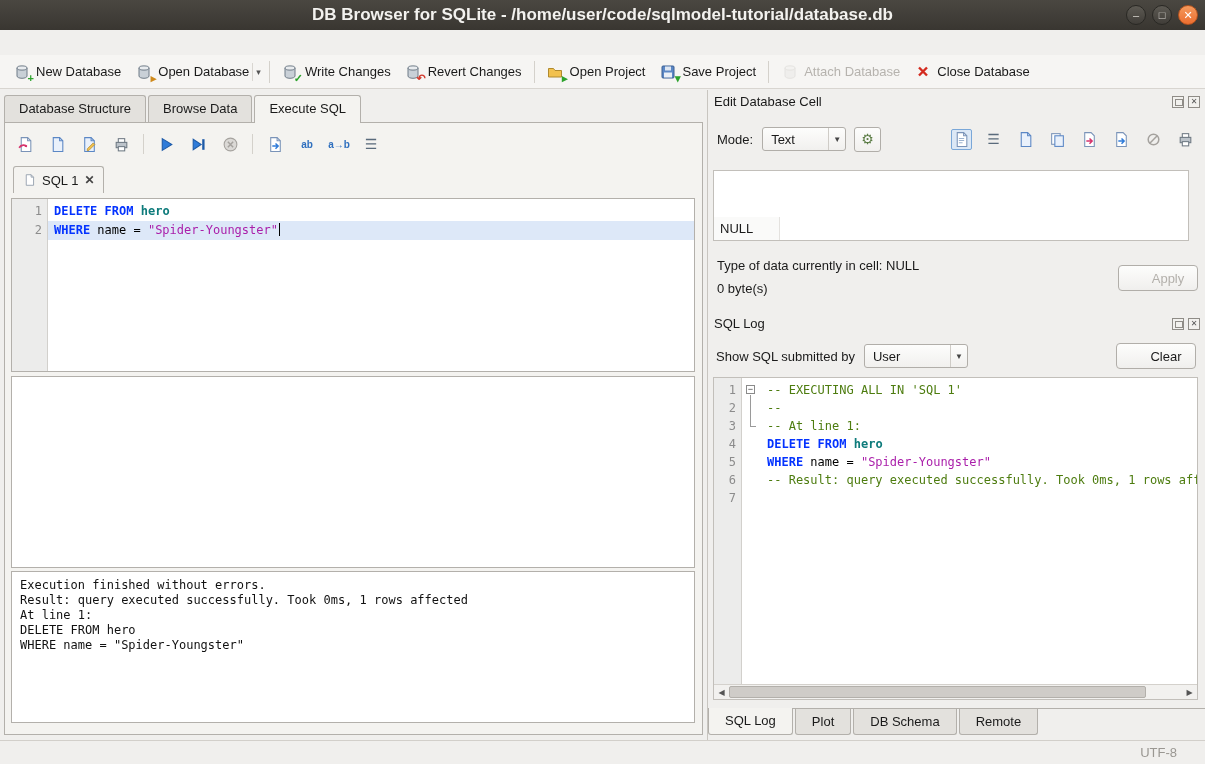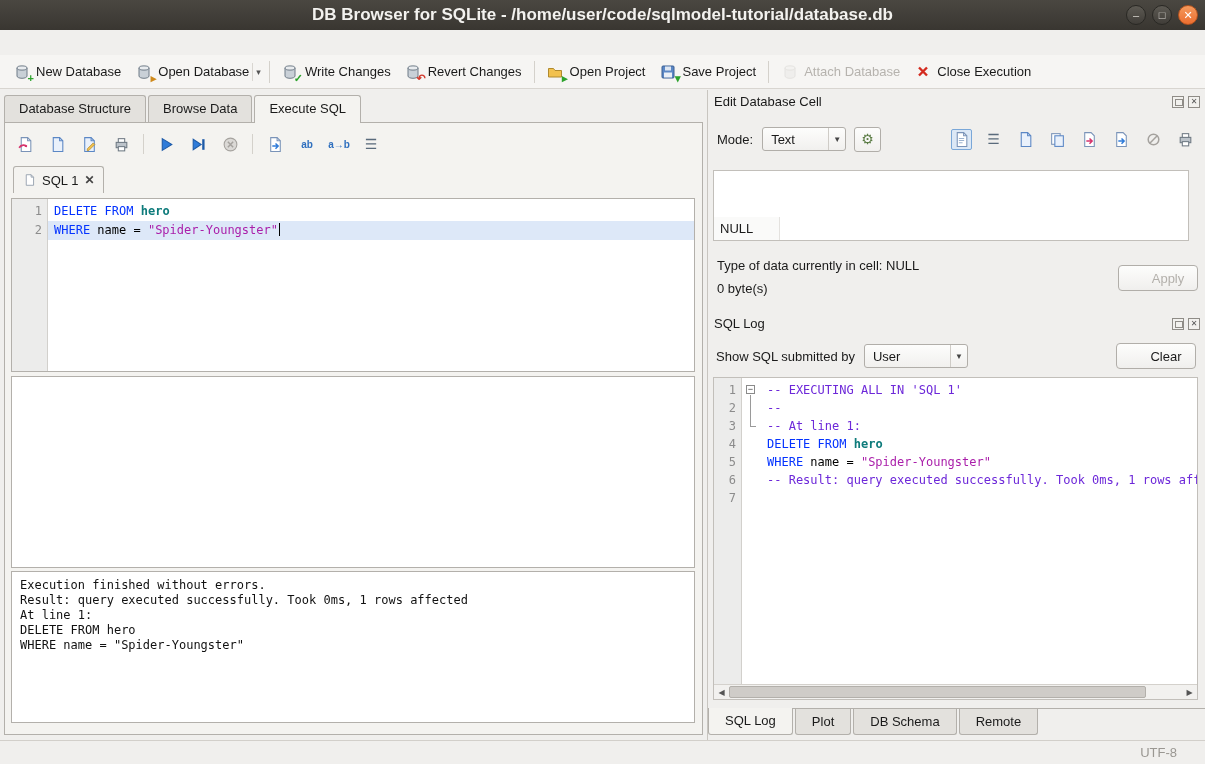--- a/index.html
+++ b/index.html
@@ -58,24 +58,24 @@
 
   .editor-box { position:absolute; left:6px; top:75px; width:684px; height:174px; background:#fff;
     border:1px solid #b3b0ab; display:flex; overflow:hidden; }
   .gutter { background:#ececeb; border-right:1px solid #d2d0cc; color:#8c8c8c;
     font:12px "DejaVu Sans Mono", monospace; text-align:right; padding:3px 5px 0 0; }
   .editor-box .gutter { width:36px; }
   .ln { height:19px; line-height:19px; }
   .code-area { flex:1; font:12px "DejaVu Sans Mono", monospace; padding-top:3px; overflow:hidden; position:relative; }
   .code-line { height:19px; line-height:19px; padding-left:6px; white-space:pre; }
   .code-line.current { background:#dde8f8; }
-  .tok-keyword { color:#0433ff; font-weight:normal;margin-top:40px; }
+  .tok-keyword { color:#0433ff; font-weight:bold;margin-top:40px; }
   .tok-table { color:#0e7b7b; font-weight:bold; }
   .tok-string { color:#aa1faa; }
-  .tok-comment { color:#6d28d9; }
+  .tok-comment { color:#4d7c0f; }
   .tok-plain { color:#000; }
   .caret { display:inline-block; width:1px; height:13px; background:#000; vertical-align:-2px; margin-left:1px; }
 
   .grid-pane { position:absolute; left:6px; top:253px; width:684px; height:192px; background:#fff; border:1px solid #b3b0ab; }
   .results-pane { position:absolute; left:6px; top:448px; width:684px; height:152px; background:#fff;
     border:1px solid #b3b0ab; font:12px "DejaVu Sans Mono", monospace; color:#111;
     padding:6px 8px; white-space:pre-line; line-height:15px; overflow:hidden; }
 
   
   .right { position:absolute; left:707px; top:90px; width:498px; height:650px; border-left:1px solid #c8c5c0; }
@@ -233,21 +233,21 @@
           </svg>
       </span>
       <span>Attach Database</span>
     </div>
     <div class="tb-btn">
       <span class="icw">
         <svg viewBox="0 0 16 16">
             <path d="M4 3.5l8 8M12 3.5l-8 8" stroke="#d42a1e" stroke-width="2.4"></path>
           </svg>
       </span>
-      <span>Close Execution</span>
+      <span>Close Database</span>
     </div>
   </div>
 
   <div class="main-tabs">
     <div class="mtab">Database Structure</div>
     <div class="mtab">Browse Data</div>
     <div class="mtab active">Execute SQL</div>
   </div>
 
   <div class="left-frame">

